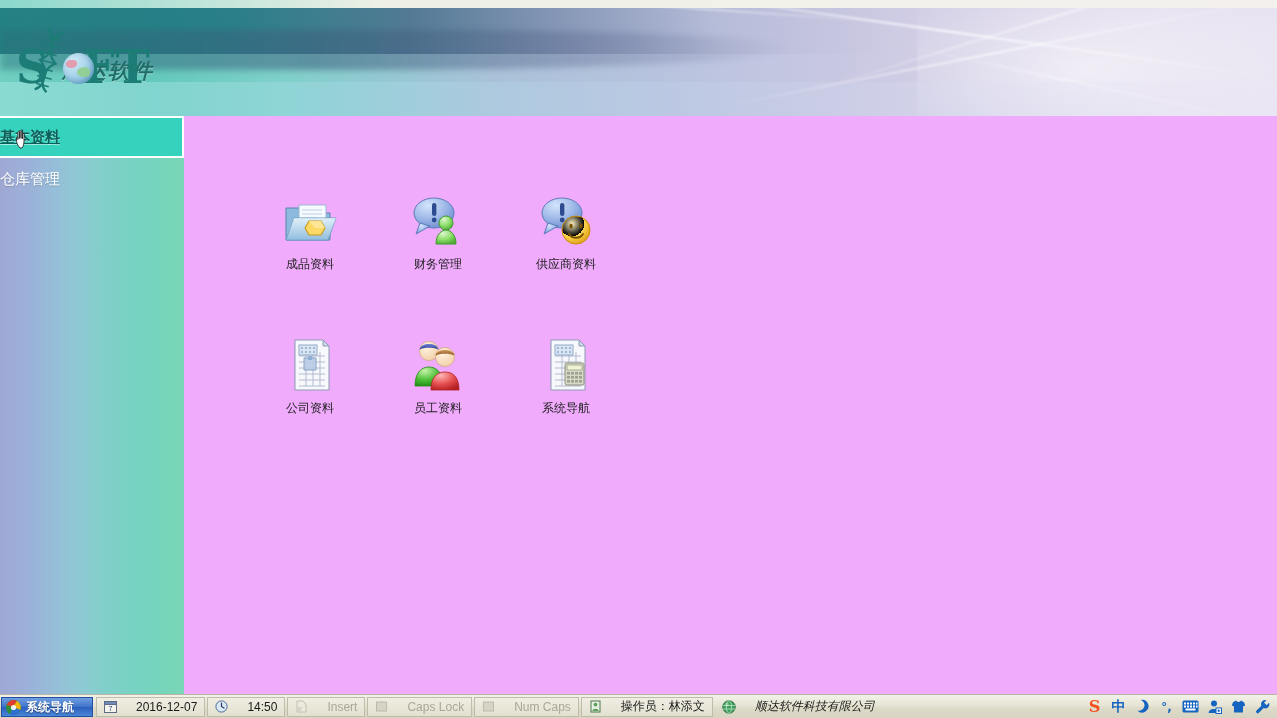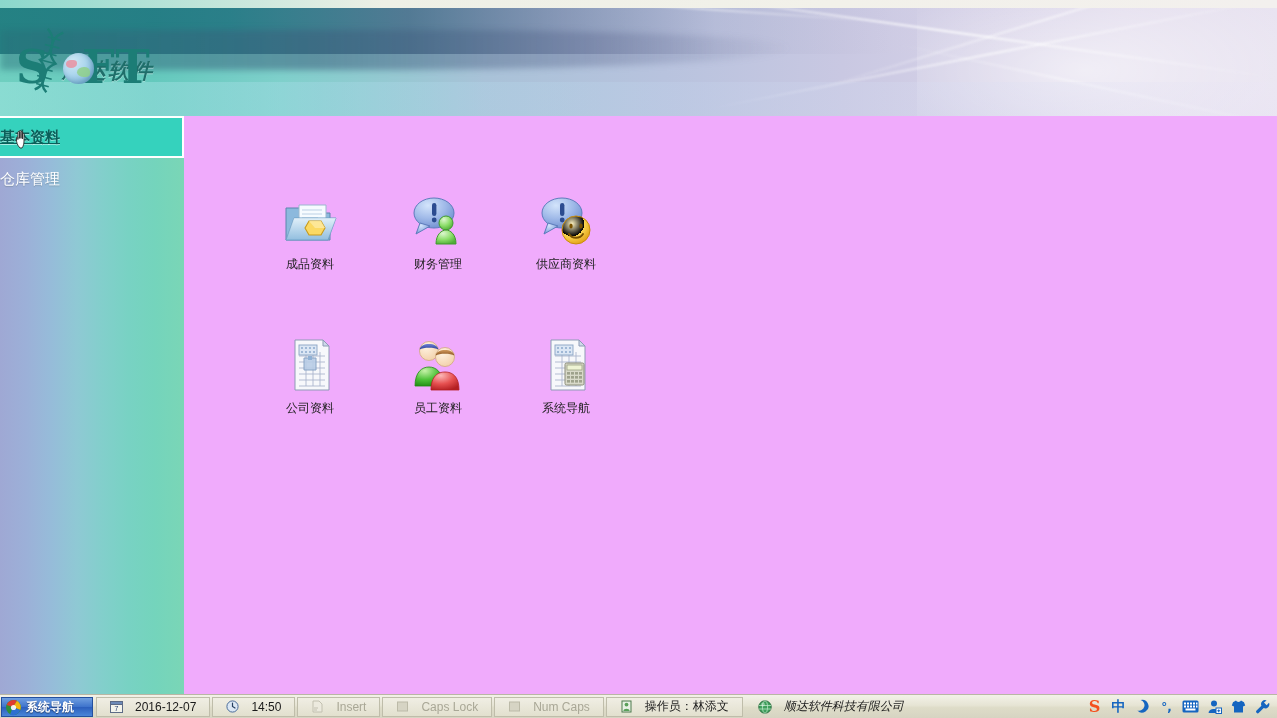--- a/index.html
+++ b/index.html
@@ -162,22 +162,22 @@
   #start-btn {
     height: 20px; margin: 2px 2px 2px 1px; min-width: 92px;
     display:flex; align-items:flex-end; gap:4px; padding: 0 8px 0 3px;
     background: linear-gradient(to bottom, #6f9fe0 0%, #3f74cc 48%, #2c5fbd 52%, #4a86d8 100%);
     border: 1px solid #24509f;
     color:#fff; font-weight: bold; font-size: 12px;
     text-shadow: 0 1px 1px rgba(0,0,0,.45);
     cursor:pointer;
   }
   .sb-cell {
-    height: 20px; margin: 18px 1px; padding: 0 13px;
-    display:flex; align-items:center; gap: 12px;
+    height: 20px; margin: 18px 1px; padding: 0 7px;
+    display:flex; align-items:center; gap: 19px;
     border: 1px solid #bfbdaa;
     background: linear-gradient(to bottom, #f0eee4, #e2e0ce);
     color: #1a1a1a; white-space:nowrap;
   }
   .sb-cell.dim { color: #a9a796; }
   .sb-spacer { flex: 1 1 auto; }
   #tray {
     display:flex; align-items:center; gap: 7px; padding: 0 6px 0 4px;
     height: 22px;
   }

